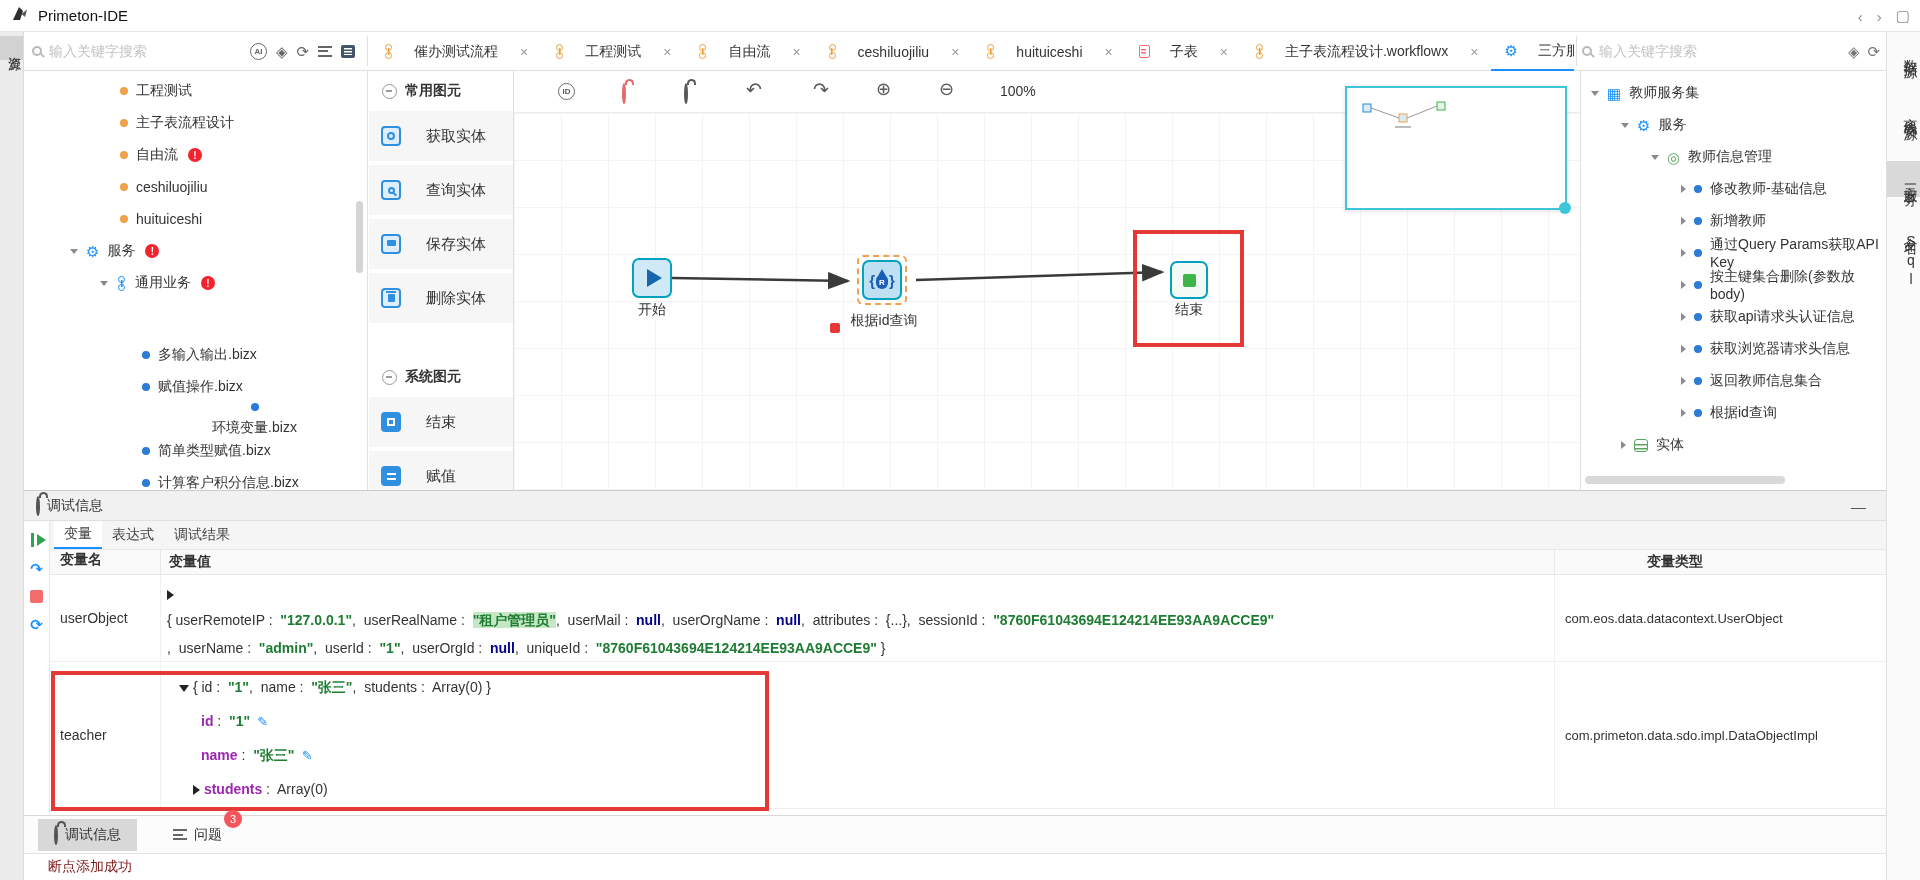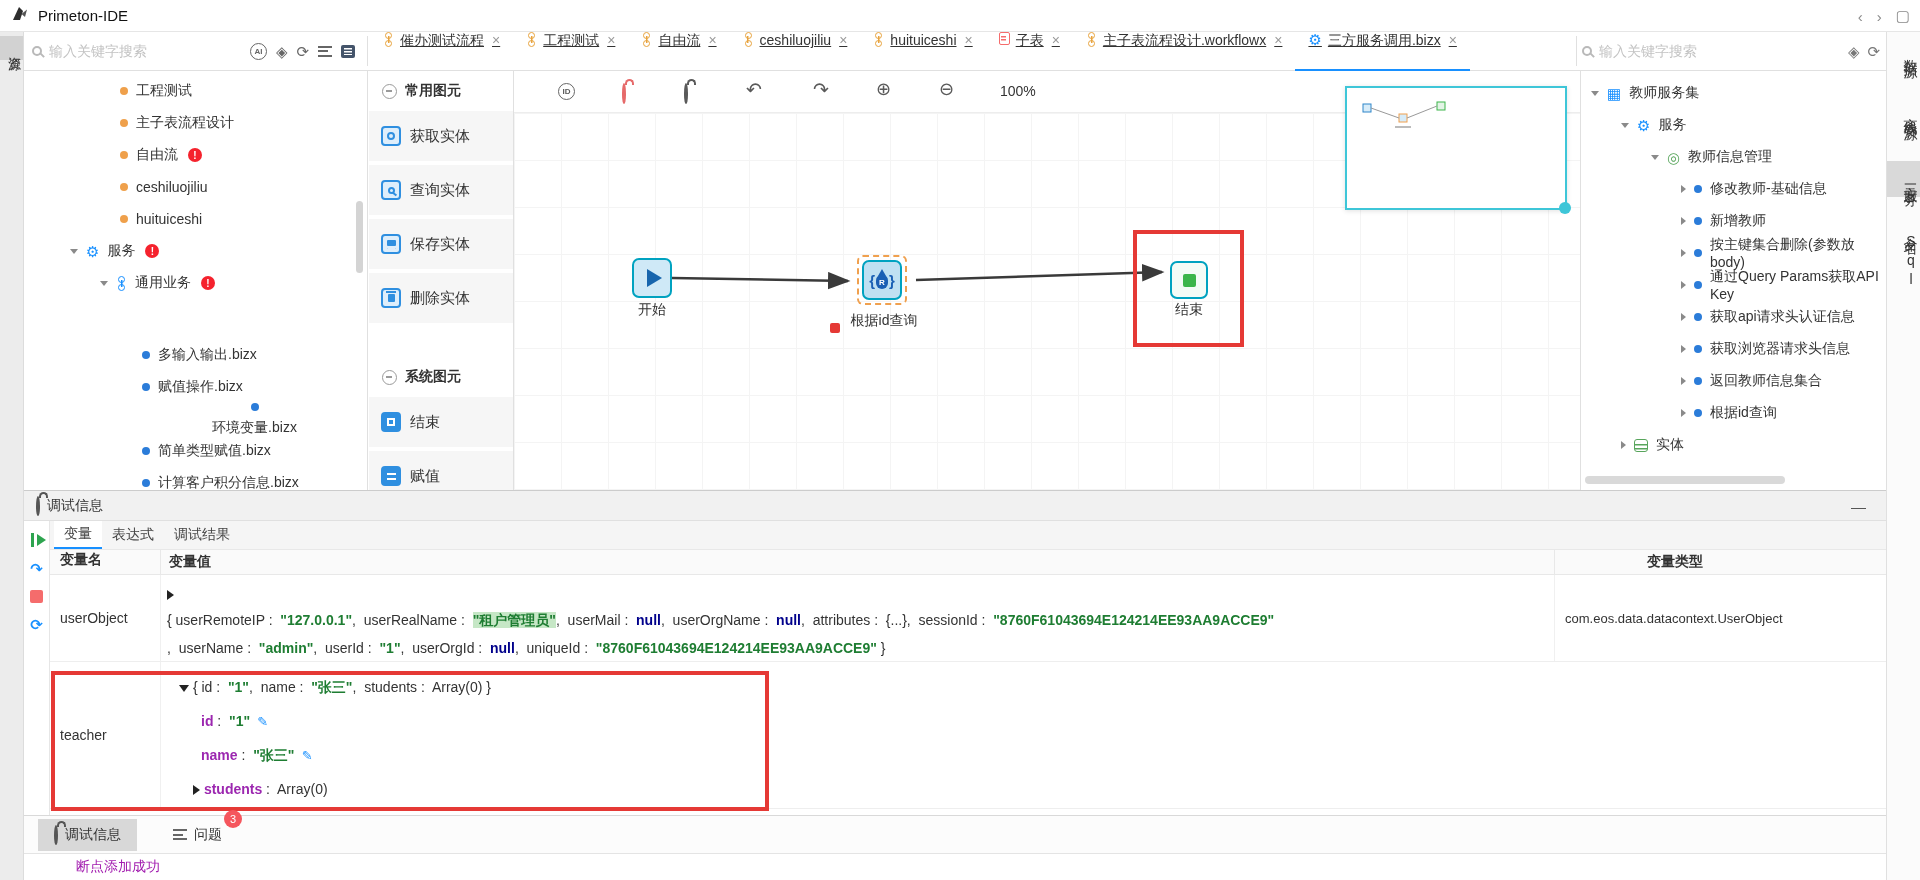--- a/index.html
+++ b/index.html
@@ -35,21 +35,21 @@
   .lines-ic { width:14px; height:11px; background:linear-gradient(#666,#666) 0 0/14px 2px no-repeat,
               linear-gradient(#666,#666) 0 4.5px/10px 2px no-repeat, linear-gradient(#666,#666) 0 9px/14px 2px no-repeat; }
   .cards-ic { width:14px; height:13px; background:#44546a; border-radius:2px; position:relative; }
   .cards-ic::after { content:""; position:absolute; left:3px; top:3px; width:8px; height:7px;
               background:linear-gradient(#fff,#fff) 0 0/8px 1.5px no-repeat, linear-gradient(#fff,#fff) 0 3px/8px 1.5px no-repeat,
                          linear-gradient(#fff,#fff) 0 6px/8px 1.5px no-repeat; }
   .vsep { position:absolute; top:4px; bottom:4px; width:1px; background:#e0e0e0; }
 
   .tabstrip { position:absolute; left:346px; top:0; width:1204px; height:39px; display:flex; align-items:stretch;
               overflow:hidden; white-space:nowrap; }
-  .tab { display:flex; gap:6px; padding:0 13px; font-size:14px; color:#333; cursor:default;text-decoration:underline; }
+  .tab { display:flex; align-items:center; gap:20px; padding:0 13px; font-size:14px; color:#333; cursor:default; }
   .tab.active { border-bottom:2px solid #1890ff; }
   .tab .close { color:#9a9a9a; font-size:14px; margin-left:2px; }
   .flowic { width:11px; height:15px; position:relative; flex:none;
             background:linear-gradient(currentColor,currentColor) 50% 50%/1.5px 7px no-repeat; }
   .flowic::before, .flowic::after { content:""; position:absolute; left:2px; width:5px; height:5px;
             border:1.5px solid currentColor; border-radius:50%; }
   .flowic::before { top:0; } .flowic::after { bottom:0; }
   .c-orange { color:#e8a33d; } .c-blue { color:#1890ff; } .c-green { color:#58a55c; }
   .docic { width:11px; height:13px; border:1.5px solid #f56c6c; border-radius:2px; position:relative; flex:none; }
   .docic::after { content:""; position:absolute; left:1.5px; top:2.5px; width:5px; height:6px;
@@ -67,21 +67,21 @@
   .cright { width:0; height:0; border-top:4px solid transparent; border-bottom:4px solid transparent; border-left:5px solid #8a8a8a; flex:none; }
   .bdg { min-width:14px; height:14px; border-radius:50%; background:#f5222d; color:#fff; font-size:10px; font-weight:bold;
          display:inline-flex; align-items:center; justify-content:center; margin-left:2px; flex:none; }
   .vthumb { position:absolute; right:4px; top:130px; width:7px; height:72px; background:#d4d4d4; border-radius:4px; }
 
   
   .palette { left:369px; top:71px; width:145px; height:419px; background:#fff; border-right:1px solid #e0e0e0; overflow:hidden; }
   .psec { height:40px; display:flex; align-items:center; gap:8px; padding-left:13px; font-size:14px; font-weight:bold; color:#333; }
   .coll-ic { width:15px; height:15px; border:1.5px solid #9a9a9a; border-radius:50%; position:relative; flex:none; }
   .coll-ic::after { content:""; position:absolute; left:3px; top:5.5px; width:6px; height:2px; background:#9a9a9a; }
-  .pitem { height:50px; margin-bottom:4px; background:#f6f6f6; display:flex; align-items:center; gap:9px; padding-left:12px; font-size:15px; }
+  .pitem { height:50px; margin-bottom:4px; background:#f6f6f6; display:flex; align-items:center; gap:25px; padding-left:12px; font-size:15px; }
   .chip { width:20px; height:20px; border:2px solid #2f8fe0; background:#deeefb; border-radius:4px; display:flex;
           align-items:center; justify-content:center; flex:none; }
   .chip.solid { background:#2f8fe0; }
   .g-get .in { width:8px; height:8px; border:2px solid #2f8fe0; border-radius:50%; }
   .g-query .in { width:7px; height:7px; border:2px solid #2f8fe0; border-radius:50%; position:relative; }
   .g-query .in::after { content:""; position:absolute; right:-4px; bottom:-3px; width:5px; height:2px; background:#2f8fe0; transform:rotate(40deg); }
   .g-save .in { width:9px; height:9px; background:#2f8fe0; border-radius:1px; box-shadow:inset 0 -3px 0 #deeefb; }
   .g-del .in { width:7px; height:8px; background:#2f8fe0; border-radius:1px; position:relative; }
   .g-del .in::before { content:""; position:absolute; top:-3px; left:-1.5px; width:10px; height:2px; background:#2f8fe0; }
   .g-end .in { width:8px; height:8px; border:2px solid #fff; }
@@ -172,21 +172,21 @@
   .tk-e { color:#1890ff; font-size:13px; }
 
   
   .bottom-tabs { left:24px; top:815px; width:1862px; height:38px; background:#fcfcfc; border-top:1px solid #d9d9d9;
                  display:flex; align-items:center; padding-left:14px; gap:20px; }
   .btab { display:flex; align-items:center; gap:7px; padding:7px 16px; font-size:14px; color:#333; position:relative; }
   .btab.active { background:#d8d8d8; }
   .nbadge { position:absolute; top:-9px; right:-4px; min-width:18px; height:18px; border-radius:50%; background:#f5565d;
             color:#fff; font-size:11px; display:flex; align-items:center; justify-content:center; z-index:7; }
   .status-bar { left:24px; top:853px; width:1862px; height:27px; background:#fff; border-top:1px solid #e4e4e4;
-                display:flex; align-items:center; padding-left:52px; font-size:14px; color:#a21caf; }
+                display:flex; align-items:center; padding-left:24px; font-size:14px; color:#7f1d1d; }
 </style>
 </head>
 <body>
 
 <div id="root">
 
   <div class="abs titlebar">
     <span>
       <svg width="20" height="20" viewBox="0 0 20 20">
           <path d="M3 16 L9 3 L13 7 L10 16 Z" fill="#2d2d2d"></path>
@@ -462,26 +462,26 @@
       <span>修改教师-基础信息</span>
     </div>
     <div class="trow" style="padding-left:100px;">
       <span class="cright"></span>
       <span class="dot b"></span>
       <span>新增教师</span>
     </div>
     <div class="trow" style="padding-left:100px;">
       <span class="cright"></span>
       <span class="dot b"></span>
+      <span>通过Query Params获取API Key</span>
+    </div>
+    <div class="trow" style="padding-left:100px;">
+      <span class="cright"></span>
+      <span class="dot b"></span>
       <span>按主键集合删除(参数放body)</span>
-    </div>
-    <div class="trow" style="padding-left:100px;">
-      <span class="cright"></span>
-      <span class="dot b"></span>
-      <span>通过Query Params获取API Key</span>
     </div>
     <div class="trow" style="padding-left:100px;">
       <span class="cright"></span>
       <span class="dot b"></span>
       <span>获取api请求头认证信息</span>
     </div>
     <div class="trow" style="padding-left:100px;">
       <span class="cright"></span>
       <span class="dot b"></span>
       <span>获取浏览器请求头信息</span>
@@ -545,20 +545,21 @@
     </div>
 
     <div class="drow" style="top:171px;height:147px;">
       <span class="cell-name">teacher</span>
       <div class="cell-value">
         <span class="vline" style="left:18px;top:14px;"><span class="exp-d"></span><span><span class="tk-k"> { id :  </span><span class="tk-s">"1"</span><span class="tk-k">,  name :  </span><span class="tk-s">"张三"</span><span class="tk-k">,  students :  Array(0) }</span></span></span>
         <span class="vline" style="left:40px;top:48px;"><span class="tk-p">id</span><span class="tk-k"> :  </span><span class="tk-s">"1"</span><span class="tk-e">  ✎</span></span>
         <span class="vline" style="left:40px;top:82px;"><span class="tk-p">name</span><span class="tk-k"> :  </span><span class="tk-s">"张三"</span><span class="tk-e">  ✎</span></span>
         <span class="vline" style="left:32px;top:116px;"><span class="exp-r"></span><span><span class="tk-k"> </span><span class="tk-p">students</span><span class="tk-k"> :  Array(0)</span></span></span>
       </div>
+      <span class="cell-type">com.primeton.data.sdo.impl.DataObjectImpl</span>
     </div>
 
     <div class="ann" style="left:27px;top:180px;width:718px;height:140px;"></div>
   </div>
 
   <div class="abs bottom-tabs">
     <div class="btab active">
       <span style="color:#555;"><span class="bug"></span></span>
       <span>调试信息</span>
     </div>

